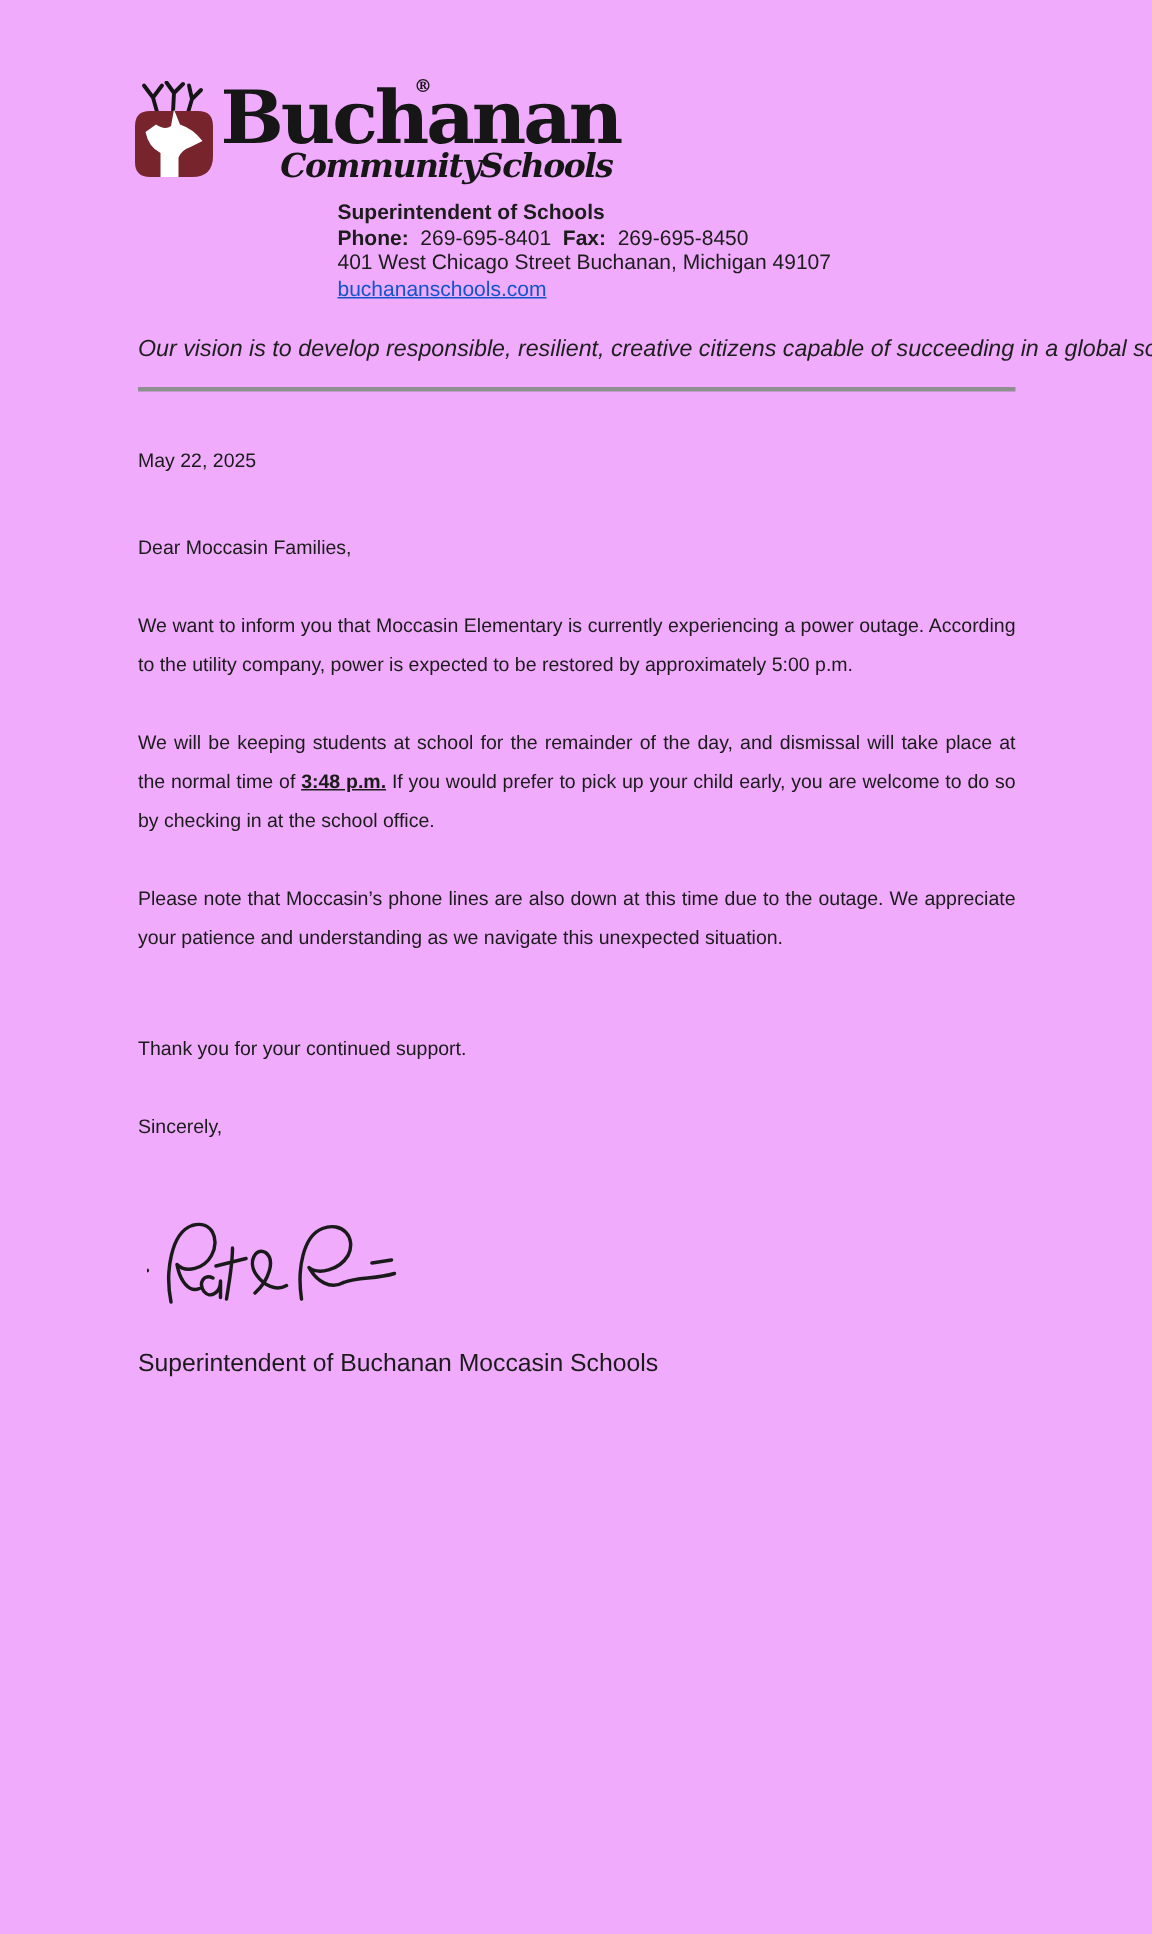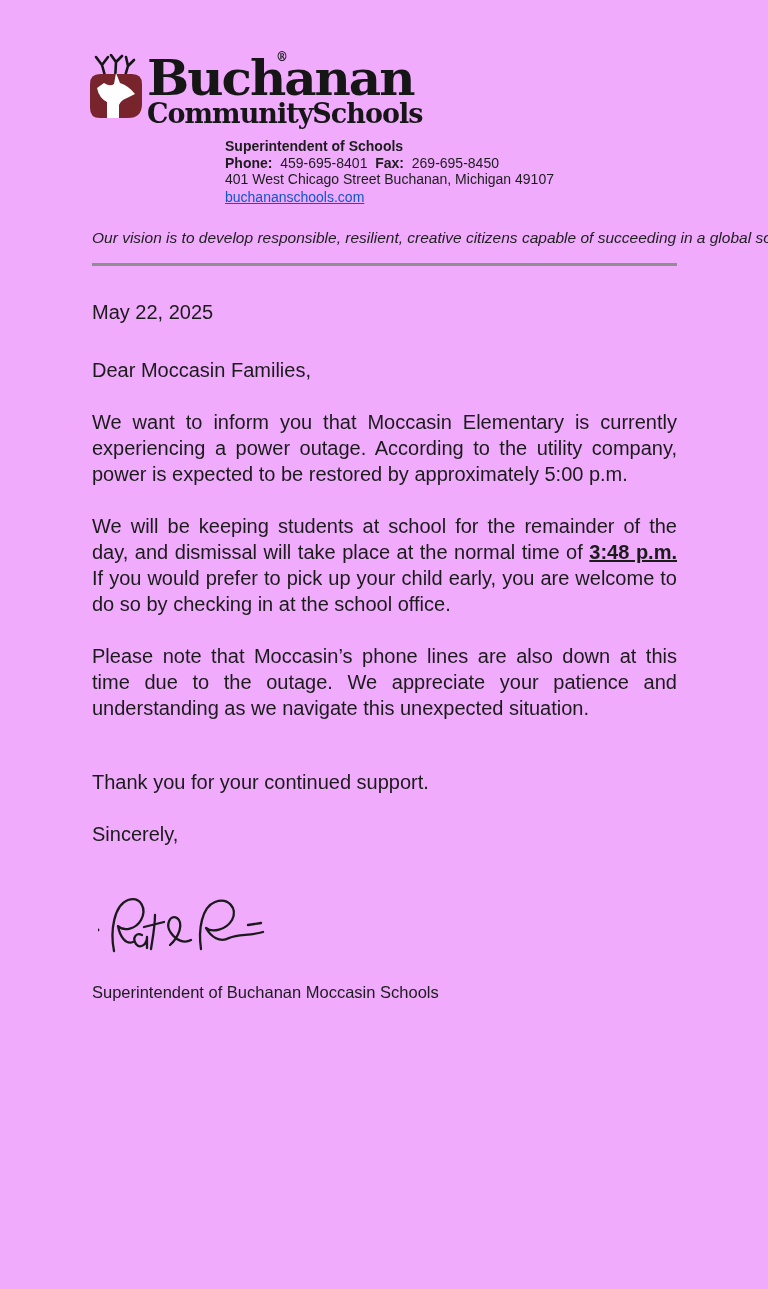--- a/index.html
+++ b/index.html
@@ -33,45 +33,46 @@
     white-space:nowrap;
   }
   .logo-reg{
     position:absolute;
     top:-3px;left:129px;
     font-size:12px;
     font-weight:700;
     letter-spacing:0;
   }
   .logo-line2{
-    font-size:27px;
+    font-size:22px;
     letter-spacing:-1px;
     text-align:right;
     margin-top:-3px;
     white-space:nowrap;
+    font-style:italic;
   }
   .contact{
     margin:11px 0 0 133px;
     font-size:14px;
     line-height:16.5px;
     color:#1c1c1c;
   }
   .contact .b{font-weight:bold;}
   .contact-link{color:#1155cc;text-decoration:underline;cursor:pointer;display:inline-block;margin-top:1px;}
   .vision{
     margin-top:23px;
     font-style:italic;
     font-size:15.5px;
     line-height:19px;
     color:#1e1e1e;
     white-space:nowrap;
   }
   .rule{margin-top:16px;height:3px;background:#8f8f8f;border:none;}
   
-  .body-text{font-size:20px;line-height:26px;color:#1b1b1b;}
+  .body-text{font-size:13px;line-height:26px;color:#1b1b1b;}
   .date{margin-top:33px;}
   .salutation{margin-top:32px;}
   .para{margin-top:26px;text-align:justify;}
   .para.last-left{text-align:left;margin-top:48px;}
   .bold{font-weight:bold;text-decoration:underline;}
   .closing{margin-top:26px;}
   .signature-svg{margin:40px 0 0 6px;display:block;}
   .sig-block{margin-top:14px;font-size:16.5px;line-height:27px;color:#1b1b1b;}
 </style>
 </head>
@@ -93,21 +94,21 @@
       <div class="logo-line1">Buchanan</div>
       <span class="logo-reg">®</span>
       <div class="logo-line2">CommunitySchools</div>
     </div>
   </div>
 
   <div class="contact">
     <div class="b">Superintendent of Schools</div>
     <div>
       <span class="b">Phone:</span>&nbsp;
-      <span>459-695-8401</span>&nbsp;
+      <span>269-695-8401</span>&nbsp;
       <span class="b">Fax:</span>&nbsp;
       <span>269-695-8450</span>
     </div>
     <div>401 West Chicago Street Buchanan, Michigan 49107</div>
     <a class="contact-link">buchananschools.com</a>
   </div>
 
   <div class="vision">Our vision is to develop responsible, resilient, creative citizens capable of succeeding in a global society.</div>
 
   <div class="rule"></div>

